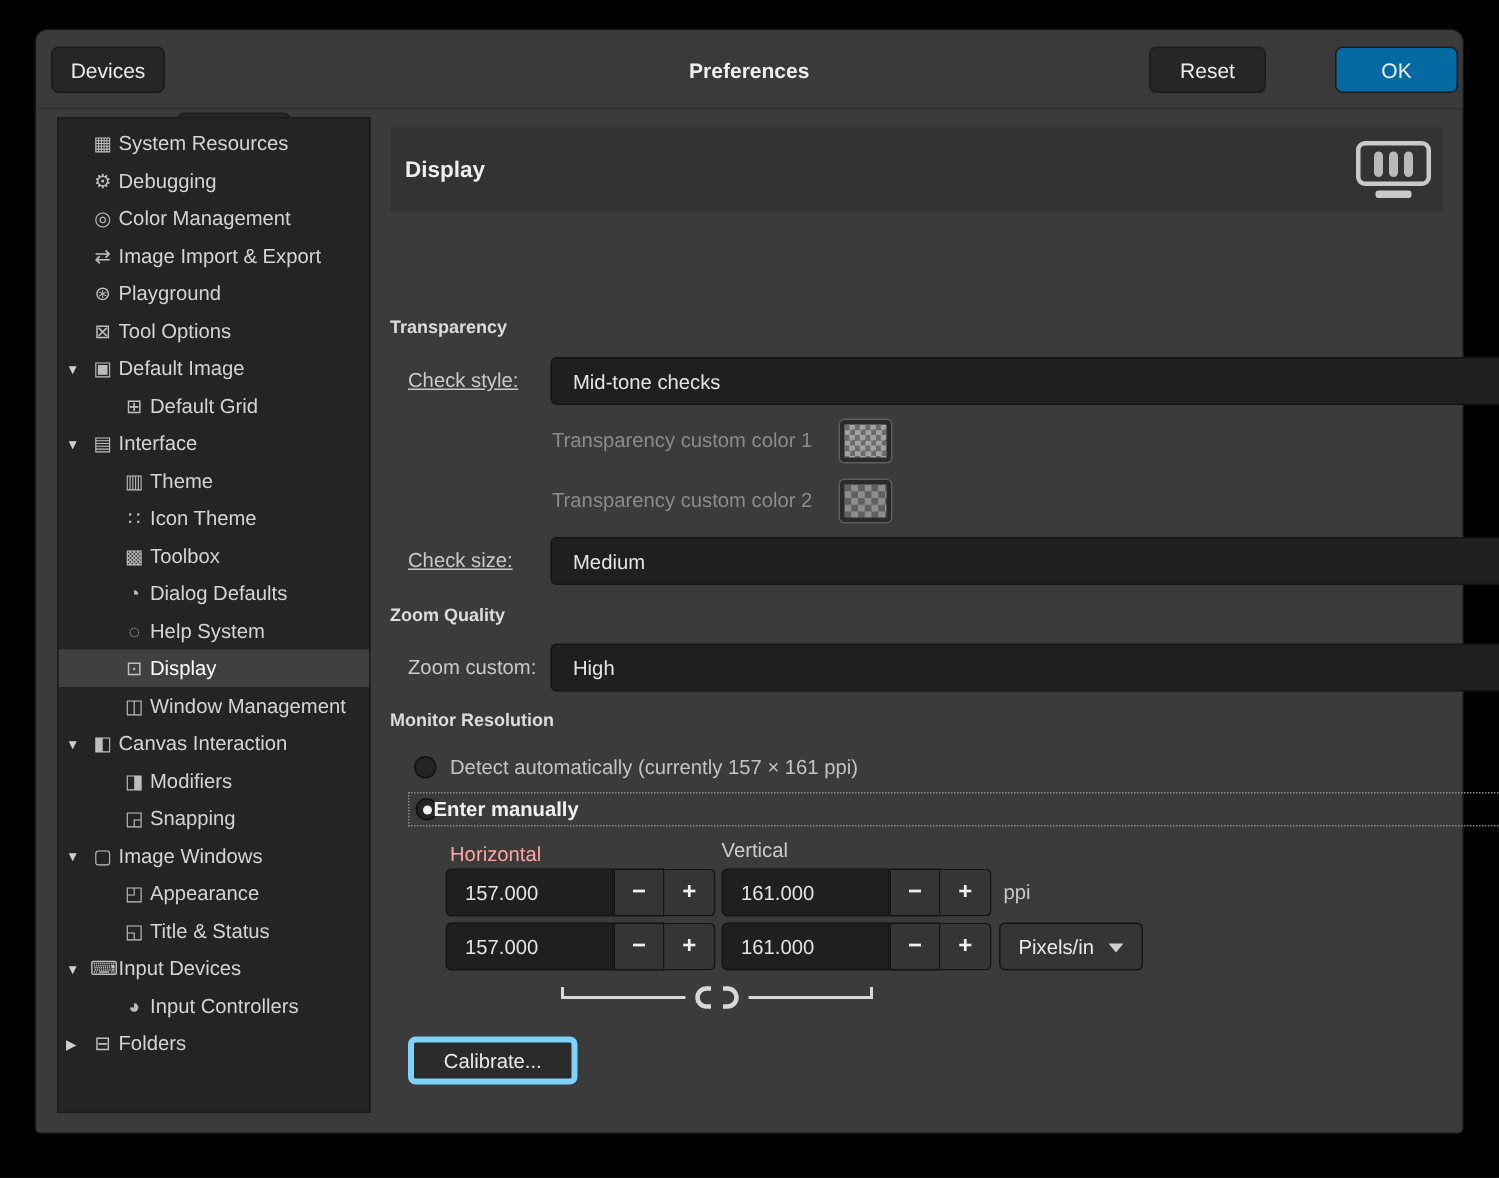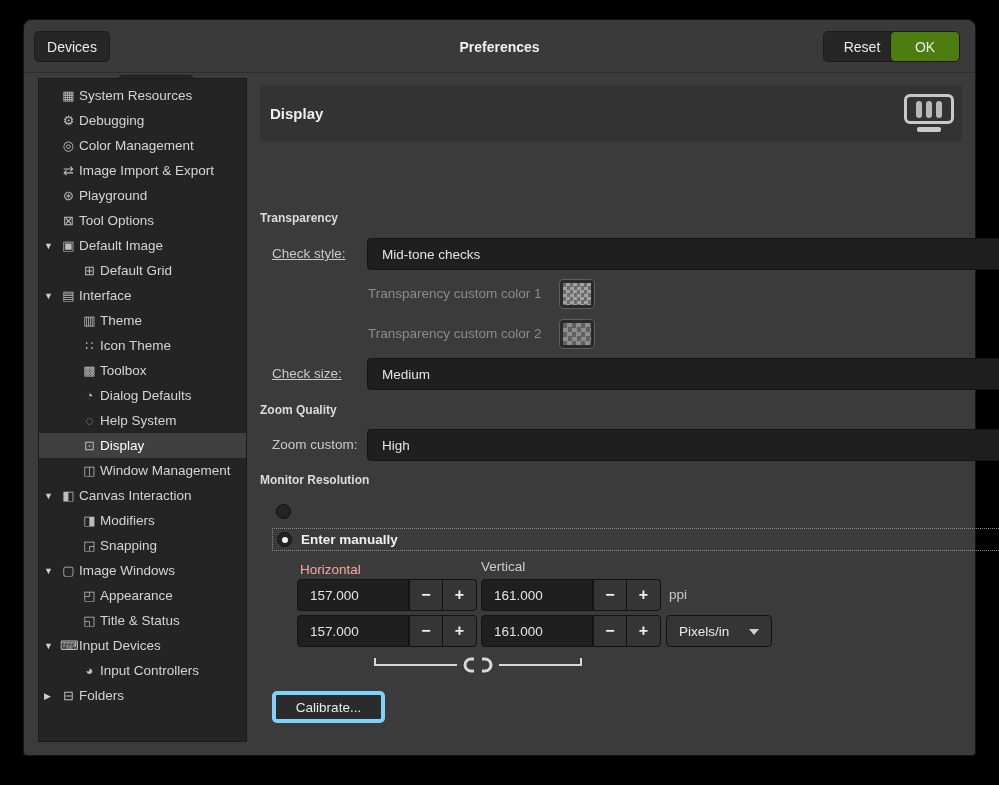--- a/index.html
+++ b/index.html
@@ -8,22 +8,22 @@
             background:#3b3b3b; border-radius:8px 8px 3px 3px; box-shadow:0 0 0 1px #141414; }
 
   
   .titlebar { position:absolute; left:0; top:0; width:100%; height:53px;
               border-bottom:1px solid #2e2e2e; border-radius:8px 8px 0 0; background:#3a3a3a; }
   .tb-btn { position:absolute; top:11px; height:31px; background:#262626; border:1px solid #1b1b1b;
             border-radius:5px; color:#ebebeb; font-size:14px; display:flex; align-items:center;
             justify-content:center; cursor:default; }
   .btn-cancel { left:10px;  width:76px; }
   .btn-help   { left:94px;  width:76px;margin-top:44px; }
-  .btn-reset  { left:799px; width:78px; }
-  .btn-ok     { left:866px; width:70px; background:#4d7c0f; }
+  .btn-reset  { left:742px; width:78px; }
+  .btn-ok     { left:866px; width:82px; background:#0369a1; }
   .win-title  { position:absolute; top:0; left:0; width:100%; height:53px; display:flex;
                 align-items:center; justify-content:center; color:#efefef; font-weight:bold; font-size:14px; }
 
   
   .sidebar { position:absolute; left:14px; top:58px; width:209px; height:664px;
              background:#242424; border:1px solid #1b1b1b; overflow:hidden; }
   .side-item { position:relative; height:25px; display:flex; align-items:center; color:#d4d4d4;
                font-size:13.5px; white-space:nowrap; }
   .side-item.first { margin-top:4px; }
   .side-item .expander { width:16px; margin-left:5px; font-size:9px; color:#cfcfcf; text-align:left; flex:0 0 16px; }
@@ -67,21 +67,21 @@
                 border:1px dotted #8a8a8a; }
   .manual-box .fld-label { font-weight:bold; color:#f0f0f0; }
 
   .spin-input { position:absolute; height:32px; width:112px; background:#1f1f1f;
                 border:1px solid #141414; border-radius:4px 0 0 4px; color:#e4e4e4;
                 font-size:13.5px; padding:0 12px; font-family:"Liberation Sans", sans-serif; }
   .stepper { position:absolute; height:32px; width:34px; background:#353535; border:1px solid #141414;
              color:#f0f0f0; font-size:16px; font-weight:bold; display:flex; align-items:center;
              justify-content:center; cursor:default; }
   .stepper.plus { border-radius:0 4px 4px 0; border-left:none; }
-  .unit-btn { position:absolute; height:32px; width:106px; background:#353535; border:1px solid #141414;
+  .unit-btn { position:absolute; height:32px; width:96px; background:#353535; border:1px solid #141414;
               border-radius:4px; color:#eaeaea; font-size:13.5px; display:flex; align-items:center;
               padding:0 12px; cursor:default; }
   .unit-btn .caret { right:12px; }
 
   .push-btn { position:absolute; height:32px; background:#2b2b2b; border:4px solid #7dd3fc;
               border-radius:5px; color:#eaeaea; font-size:13.5px; display:flex; align-items:center;
               justify-content:center; cursor:default; }
 </style>
 </head>
 <body>
@@ -265,24 +265,25 @@
     <div class="sec-title" style="left:0; top:325px;">Zoom Quality</div>
     <div class="fld-label" style="left:12px; top:359px;">Zoom custom:</div>
     <div class="dropdown" style="left:107px; top:351px; width:832px;">
       <span>High</span>
 
     </div>
 
     <div class="sec-title" style="left:0; top:395px;">Monitor Resolution</div>
 
     <div class="radio" style="left:16px; top:426px;"></div>
+    <div class="fld-label" style="left:40px; top:426px; color:#c3c3c3;">Detect automatically (currently 157 × 161 ppi)</div>
 
     <div class="manual-box" style="left:12px; top:450px; width:927px;">
       <div class="radio on" style="left:4px; top:3px;"></div>
-      <div class="fld-label" style="left:28px; top:3px;">Enter manually</div>
+      <div class="fld-label" style="left:16px; top:3px;">Enter manually</div>
     </div>
 
     <div class="fld-label" style="left:40px; top:484px; color:#fca5a5;">Horizontal</div>
     <div class="fld-label" style="left:221px; top:481px; color:#cccccc;">Vertical</div>
 
     <input class="spin-input" style="left: 37px; top: 501px;" readonly="" value="157.000">
     <div class="stepper minus" style="left:149px; top:501px;">−</div>
     <div class="stepper plus" style="left:183px; top:501px;">+</div>
     <input class="spin-input" style="left: 221px; top: 501px;" readonly="" value="161.000">
     <div class="stepper minus" style="left:333px; top:501px;">−</div>

